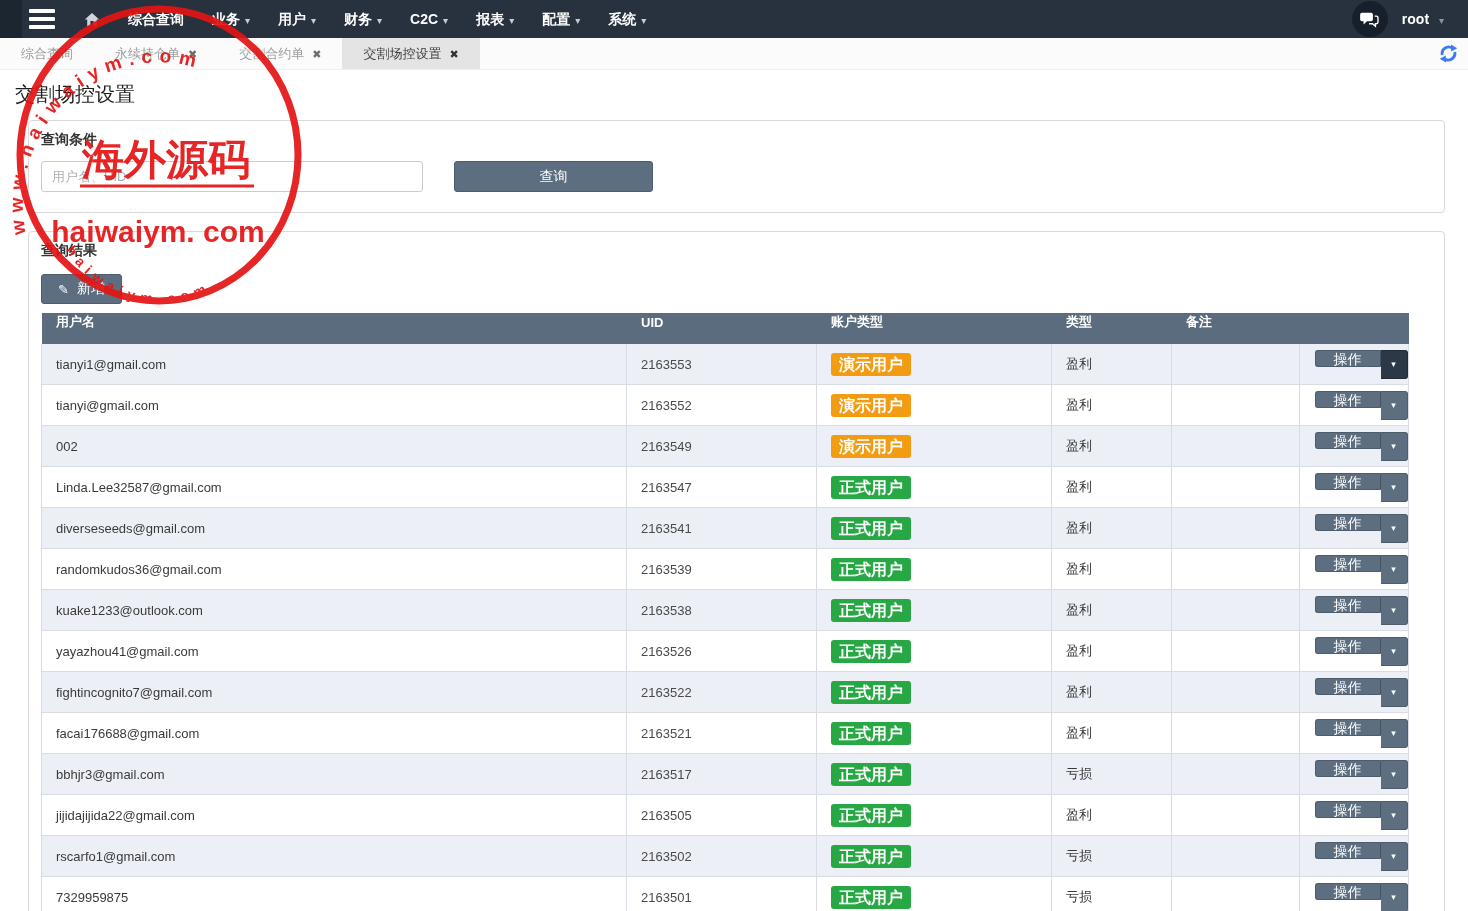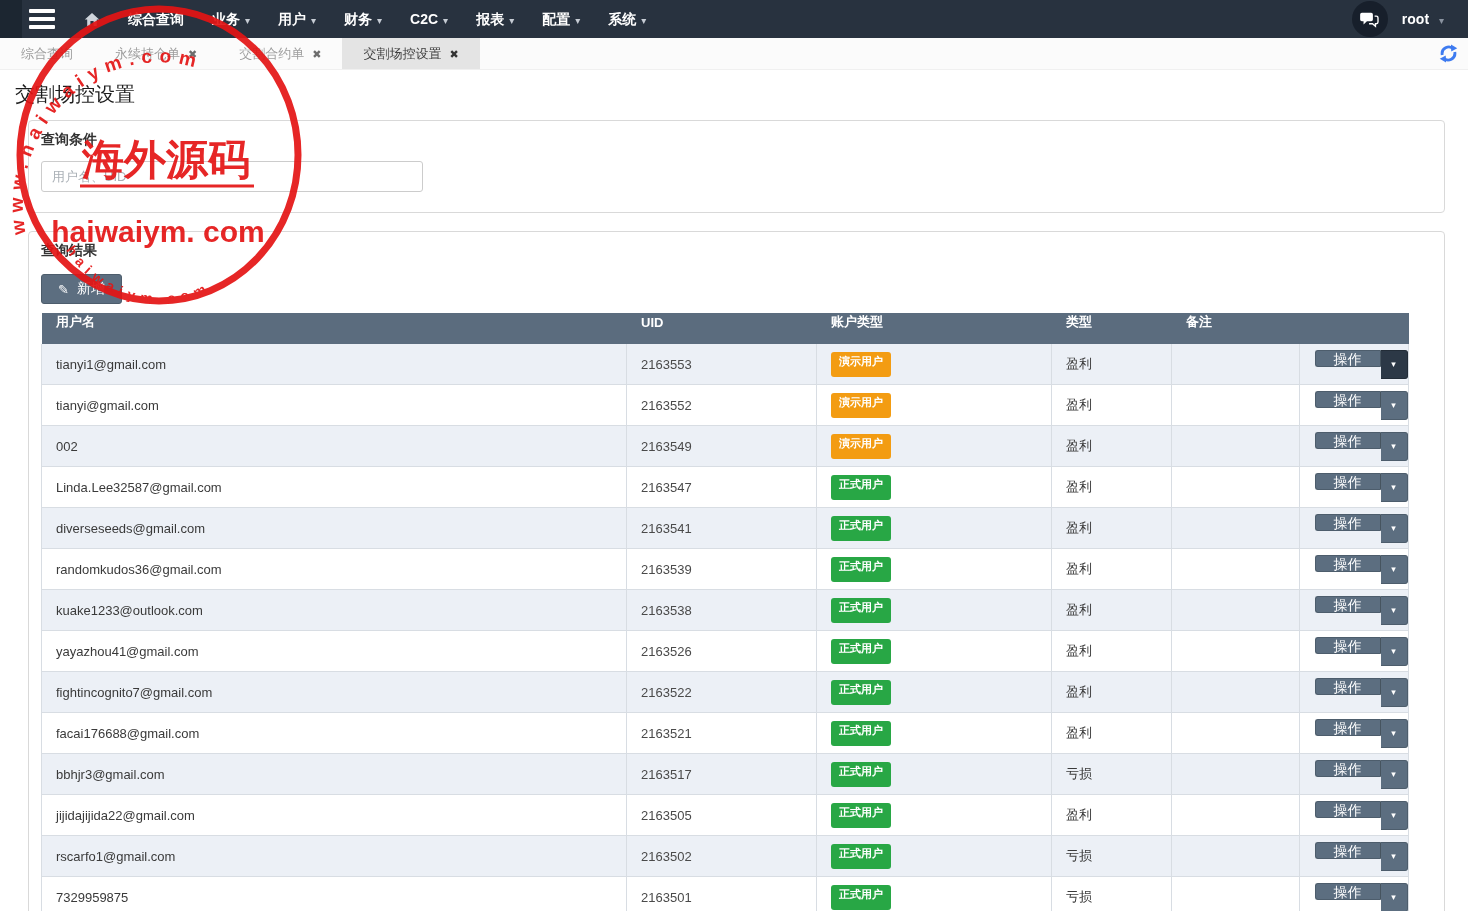--- a/index.html
+++ b/index.html
@@ -42,21 +42,21 @@
   .search-btn { width:199px; height:31px; margin-left:31px; font-size:14px; }
   .add-btn { height:30px; margin-top:14px; padding:0 16px; font-size:14px; display:inline-flex; align-items:center; gap:8px; }
   .add-btn .pencil { font-size:13px; }
 
   
   table.grid { border-collapse:collapse; margin-top:8px; width:1367px; table-layout:fixed; }
   table.grid th { background:#5b6c7e; color:#fff; font-size:13px; font-weight:bold; text-align:left; height:31px; padding:0 0 12px 14px; border:1px solid #53637400; }
   table.grid td { height:41px; font-size:13px; color:#3a3a3a; padding:0 0 0 14px; border:1px solid #d8dde3; border-top:none; vertical-align:middle; }
   table.grid tr.alt td { background:#ecf0f6; }
   table.grid td.uid { color:#4a4a4a; }
-  .badge { display:inline-block; padding:4px 8px 10px; border-radius:3px; color:#fff; font-size:11px; font-weight:bold; line-height:1; }
+  .badge { display:inline-block; padding:4px 8px 3px; border-radius:3px; color:#fff; font-size:16px; font-weight:bold; line-height:1; }
   .badge.demo { background:#f39c12; }
   .badge.official { background:#28a745; }
 
   .btn-group { display:inline-flex; }
   .action-main { width:66px; height:17px; font-size:14px; border-radius:3px 0 0 3px; border-right:1px solid #46545f; }
   .action-caret { width:27px; height:29px; font-size:9px; border-radius:0 3px 3px 0; border-left:none; padding:0; }
   .action-caret.dark { background:#2c3846; border-color:#222c37; }
   td.actions { text-align:center; padding-left:0; }
 
   
@@ -117,20 +117,21 @@
 </div>
 
 <div class="page-title">交割场控设置</div>
 
 <div class="content">
 
   <div class="panel">
     <div class="legend">查询条件</div>
     <div class="query-row">
       <input class="query-input" type="text" placeholder="用户名、UID" style="">
+      <button class="btn-slate search-btn">查询</button>
     </div>
   </div>
 
   <div class="panel result">
     <div class="legend">查询结果</div>
     <button class="btn-slate add-btn">
       <span class="pencil">✎</span>
       <span>新增</span>
     </button>
 

